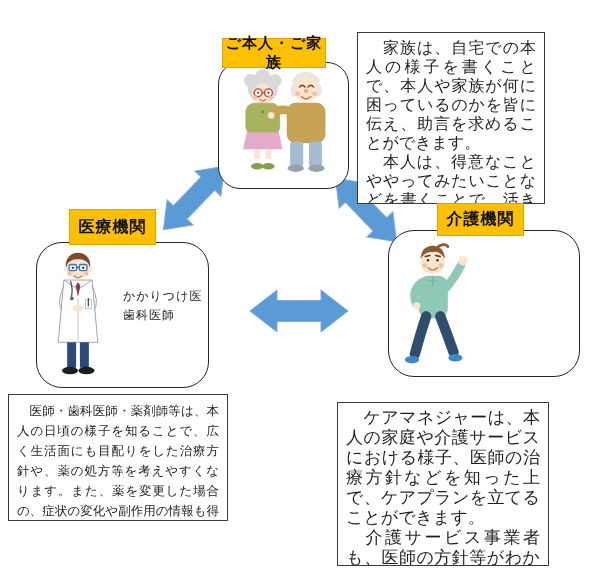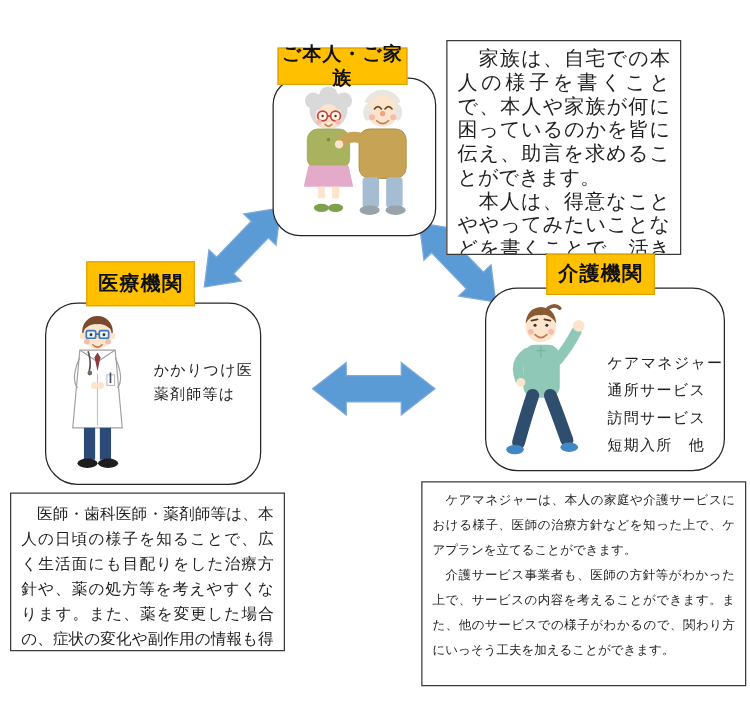--- a/index.html
+++ b/index.html
@@ -31,21 +31,21 @@
   .plate-medical{left:69px;top:209px;width:87px;height:36px;font-size:16px;}
   .plate-care{left:437px;top:203px;width:87px;height:33px;font-size:16px;}
   
   .note{
     position:absolute;background:#fff;border:1.2px solid #3a3a3a;z-index:2;
     box-sizing:border-box;overflow:hidden;text-align:justify;
   }
   .note p{margin:0;}
   .note-family{left:357px;top:32px;width:188px;height:172px;padding:5px 8px;font-size:16px;line-height:19px;}
   .note-medical{left:8px;top:394px;width:220px;height:127px;padding:6px 8px;font-size:12.5px;line-height:20px;}
-  .note-care{left:337px;top:385px;width:260px;height:164px;padding:5px 8px;font-size:10px;line-height:20px;}
+  .note-care{left:337px;top:402px;width:212px;height:164px;padding:5px 8px;font-size:17px;line-height:20px;}
   
   .role-list{position:absolute;list-style:none;margin:0;padding:0;font-size:12px;color:#222;}
   .role-list-medical{left:86px;top:44px;line-height:19px;letter-spacing:1px;}
   .role-list-care{left:97px;top:48px;line-height:22px;letter-spacing:1px;}
 </style>
 </head>
 <body>
 
 <div class="canvas">
 
@@ -137,21 +137,21 @@
       <circle cx="32.5" cy="64" r="3" fill="#FCE4CD"></circle>
       <circle cx="37.5" cy="64" r="3" fill="#FCE4CD"></circle>
 
       <rect x="23.5" y="100" width="9.5" height="27" fill="#2C4A77"></rect>
       <rect x="37" y="100" width="9.5" height="27" fill="#2C4A77"></rect>
       <ellipse cx="26.5" cy="130" rx="8.5" ry="4" fill="#1D1D1D"></ellipse>
       <ellipse cx="44" cy="130" rx="8.5" ry="4" fill="#1D1D1D"></ellipse>
     </svg>
     <ul class="role-list role-list-medical">
       <li>かかりつけ医</li>
-      <li>薬剤師等は</li>
+      <li>歯科医師</li>
     </ul>
   </div>
   <div class="plate plate-medical">医療機関</div>
 
   <div class="node node-care">
     <svg class="illu illu-care" width="86" height="132" viewBox="0 0 85 140">
 
       <path d="M52,52 Q62,40 68,28" stroke="#8FC8B6" stroke-width="9" fill="none" stroke-linecap="round"></path>
       <circle cx="70" cy="23" r="5" fill="#FCE4CD"></circle>
 
@@ -168,26 +168,20 @@
       <rect x="23" y="39" width="31" height="45" rx="10" fill="#8FC8B6"></rect>
       <path d="M38,40 L38,50 M34,44 L42,44" stroke="#7AB5A2" stroke-width="1.2"></path>
       <path d="M26,46 Q15,54 20,68" stroke="#8FC8B6" stroke-width="8.5" fill="none" stroke-linecap="round"></path>
       <circle cx="21" cy="71" r="3.8" fill="#FCE4CD"></circle>
 
       <path d="M31,82 Q25,100 19,122" stroke="#2F4E6E" stroke-width="11" fill="none" stroke-linecap="round"></path>
       <path d="M46,82 Q53,100 60,120" stroke="#2F4E6E" stroke-width="11" fill="none" stroke-linecap="round"></path>
       <ellipse cx="16" cy="128" rx="7.5" ry="4" fill="#3F88C5"></ellipse>
       <ellipse cx="62" cy="126" rx="7.5" ry="4" fill="#3F88C5"></ellipse>
     </svg>
-    <ul class="role-list role-list-care">
-      <li>ケアマネジャー</li>
-      <li>通所サービス</li>
-      <li>訪問サービス</li>
-      <li>短期入所　他</li>
-    </ul>
   </div>
   <div class="plate plate-care">介護機関</div>
 
   <div class="note note-family">
     <p>　家族は、自宅での本人の様子を書くことで、本人や家族が何に困っているのかを皆に伝え、助言を求めることができます。</p>
     <p>　本人は、得意なことややってみたいことなどを書くことで、活き活きした時間がもてます。</p>
   </div>
 
   <div class="note note-medical">
     <p>　医師・歯科医師・薬剤師等は、本人の日頃の様子を知ることで、広く生活面にも目配りをした治療方針や、薬の処方等を考えやすくなります。また、薬を変更した場合の、症状の変化や副作用の情報も得られます。</p>

